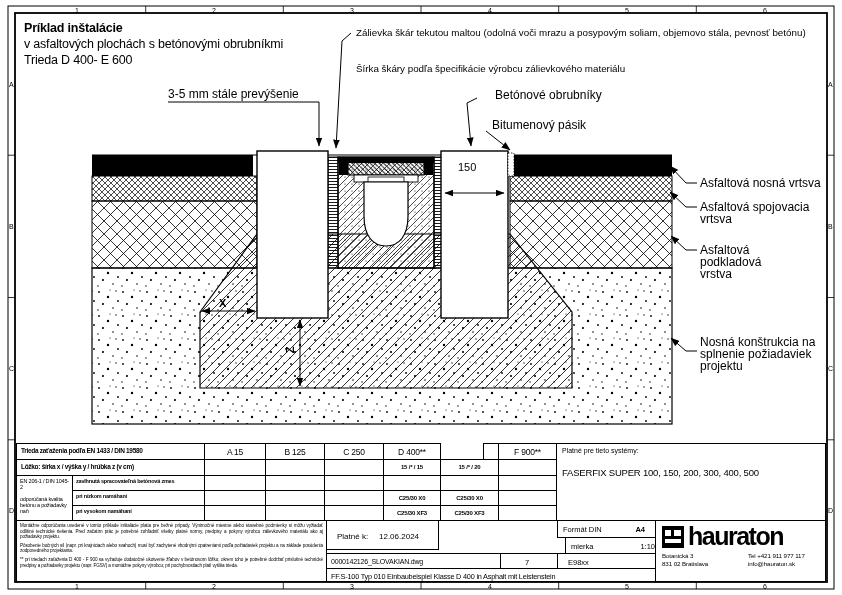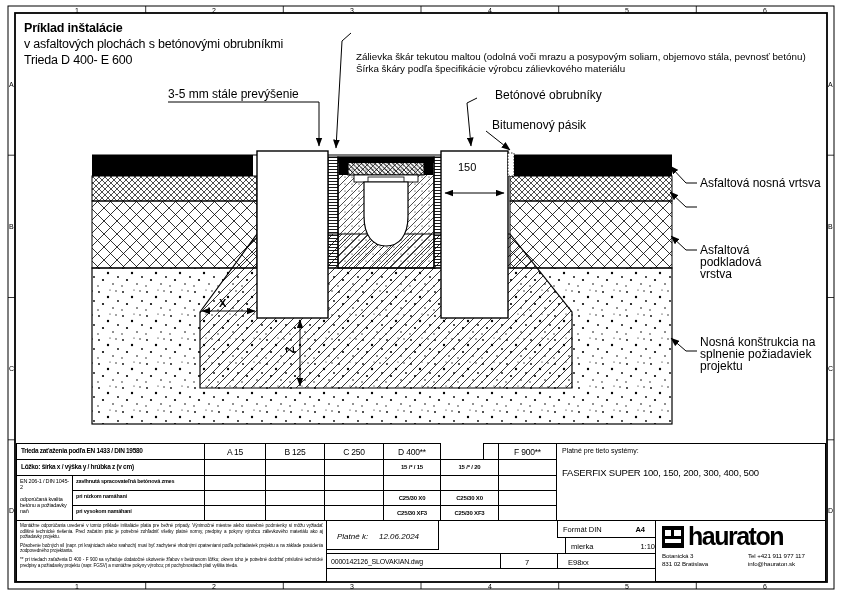--- a/index.html
+++ b/index.html
@@ -133,26 +133,27 @@
   <span class="rulnum" style="left:9px;top:507px;">D</span>
   <span class="rulnum" style="left:828px;top:81px;">A</span>
   <span class="rulnum" style="left:828px;top:223px;">B</span>
   <span class="rulnum" style="left:828px;top:365px;">C</span>
   <span class="rulnum" style="left:828px;top:507px;">D</span>
 
   <div class="title-line" style="top:20px;font-weight:bold;">Príklad inštalácie</div>
   <div class="title-line" style="top:36px;">v asfaltových plochách s betónovými obrubníkmi</div>
   <div class="title-line" style="top:52px;">Trieda D 400- E 600</div>
 
-  <div class="lbl wrap" style="left:356px;top:27px;width:472px;font-size:9.8px;line-height:12px;margin-top:24px;">Zálievka škár tekutou maltou (odolná voči mrazu a posypovým soliam, objemovo stála, pevnosť betónu)</div>
+  <div class="lbl wrap" style="left:356px;top:27px;width:472px;font-size:9.8px;line-height:12px;">Zálievka škár tekutou maltou (odolná voči mrazu a posypovým soliam, objemovo stála, pevnosť betónu)</div>
   <div class="lbl" style="left:356px;top:63px;font-size:9.8px;">Šírka škáry podľa špecifikácie výrobcu zálievkového materiálu</div>
   <div class="lbl" style="left:168px;top:88px;">3-5 mm stále prevýšenie</div>
   <div class="lbl" style="left:482px;top:89px;padding-left:13px;">Betónové obrubníky</div>
   <div class="lbl" style="left:492px;top:119px;">Bitumenový pásik</div>
   <div class="lbl" style="left:700px;top:177px;">Asfaltová nosná vrtsva</div>
+  <div class="lbl wrap" style="left:700px;top:201px;width:118px;">Asfaltová spojovacia vrtsva</div>
   <div class="lbl wrap" style="left:700px;top:244px;width:96px;">Asfaltová podkladová vrstva</div>
   <div class="lbl wrap" style="left:700px;top:336px;width:140px;">Nosná konštrukcia na splnenie požiadaviek projektu</div>
 
   <div class="dim" style="left:458px;top:161px;width:34px;text-align:left;font-weight:normal;">150</div>
   <div class="dim" style="left:219px;top:297px;">X</div>
   <div class="dim" style="left:287px;top:344px;transform:rotate(-90deg);">Z</div>
 
   <div class="cell c-label" style="left:16px;top:443px;width:189px;height:17px;">Trieda zaťaženia podľa EN 1433 / DIN 19580</div>
   <div class="cell c-class" style="left:204px;top:443px;width:62px;height:17px;">A 15</div>
   <div class="cell c-class" style="left:265px;top:443px;width:60px;height:17px;">B 125</div>
@@ -201,40 +202,43 @@
     <div style="font-size:7px;padding:3px 0 0 5px;">Platné pre tieto systémy:</div>
     <div style="font-size:9.5px;padding:13px 0 0 5px;letter-spacing:-0.2px;">FASERFIX SUPER 100, 150, 200, 300, 400, 500</div>
   </div>
 
   <div class="cell" style="left:16px;top:520px;width:311px;height:62px;padding:2px 3px;">
     <div class="disc">Montážne odporúčania uvedené v tomto príklade inštalácie platia pre bežné prípady. Výnimočné miestne alebo stavebné podmienky si môžu vyžiadať odlišné technické riešenia. Pred začatím prác je potrebné zohľadniť všetky platné normy, predpisy a pokyny výrobcu zálievkového materiálu ako aj požiadavky projektu.</div>
     <div class="disc" style="margin-top:3px;">Pôsobenie bočných síl (napr. pri krajniciach alebo svahoch) musí byť zachytené vhodnými opatreniami podľa požiadaviek projektu a na základe posúdenia zodpovedného projektanta.</div>
     <div class="disc" style="margin-top:3px;">** pri triedach zaťaženia D 400 - F 900 sa vyžaduje dodatočné ukotvenie žľabov v betónovom lôžku; okrem toho je potrebné dodržať príslušné technické predpisy a požiadavky projektu (napr. FGSV) a montážne pokyny výrobcu; pri pochybnostiach platí vyššia trieda.</div>
   </div>
 
-  <div class="cell" style="left:326px;top:520px;width:113px;height:30px;font-style:italic;">
+  <div class="cell" style="left:326px;top:520px;width:113px;height:30px;">
     <span style="font-size:8px;position:absolute;left:10px;top:11px;">Platné k:</span>
     <span style="font-size:8px;position:absolute;left:52px;top:11px;">12.06.2024</span>
   </div>
   <div class="cell" style="left:557px;top:520px;width:99px;height:18px;">
     <span style="font-size:7.5px;position:absolute;left:5px;top:4px;">Formát DIN</span>
     <span style="font-size:7.5px;position:absolute;right:10px;top:4px;font-weight:bold;">A4</span>
   </div>
   <div class="cell" style="left:557px;top:537px;width:99px;height:17px;margin-left:8px;">
     <span style="font-size:7.5px;position:absolute;left:5px;top:4px;">mierka</span>
     <span style="font-size:7.5px;position:absolute;right:8px;top:4px;">1:10</span>
   </div>
   <div class="cell" style="left:326px;top:553px;width:175px;height:16px;">
     <span style="font-size:7px;position:absolute;left:4px;top:4px;letter-spacing:-0.2px;">0000142126_SLOVAKIAN.dwg</span>
   </div>
   <div class="cell" style="left:500px;top:553px;width:58px;height:16px;">
     <span style="font-size:7.5px;position:absolute;left:24px;top:4px;">7</span>
   </div>
   <div class="cell" style="left:557px;top:553px;width:99px;height:16px;">
     <span style="font-size:7.5px;position:absolute;left:10px;top:4px;">E98xx</span>
+  </div>
+  <div class="cell" style="left:326px;top:568px;width:330px;height:14px;">
+    <span style="font-size:7.3px;position:absolute;left:4px;top:3px;letter-spacing:-0.2px;">FF.S-100 Typ 010 Einbaubeispiel Klasse D 400 in Asphalt mit Leistenstein</span>
   </div>
 
   <div class="cell" style="left:655px;top:520px;width:171px;height:62px;">
     <svg class="abs" style="left:6px;top:5px;" width="22" height="22" viewBox="0 0 22 22">
       <rect x="0" y="0" width="22" height="22" fill="#000"></rect>
       <rect x="3" y="4" width="6" height="6" fill="#fff"></rect>
       <rect x="12" y="4" width="7" height="6" fill="#fff"></rect>
       <rect x="3" y="13" width="16" height="4" fill="#fff"></rect>
     </svg>
     <div class="abs logo-word" style="left:32px;top:4px;">hauraton</div>

